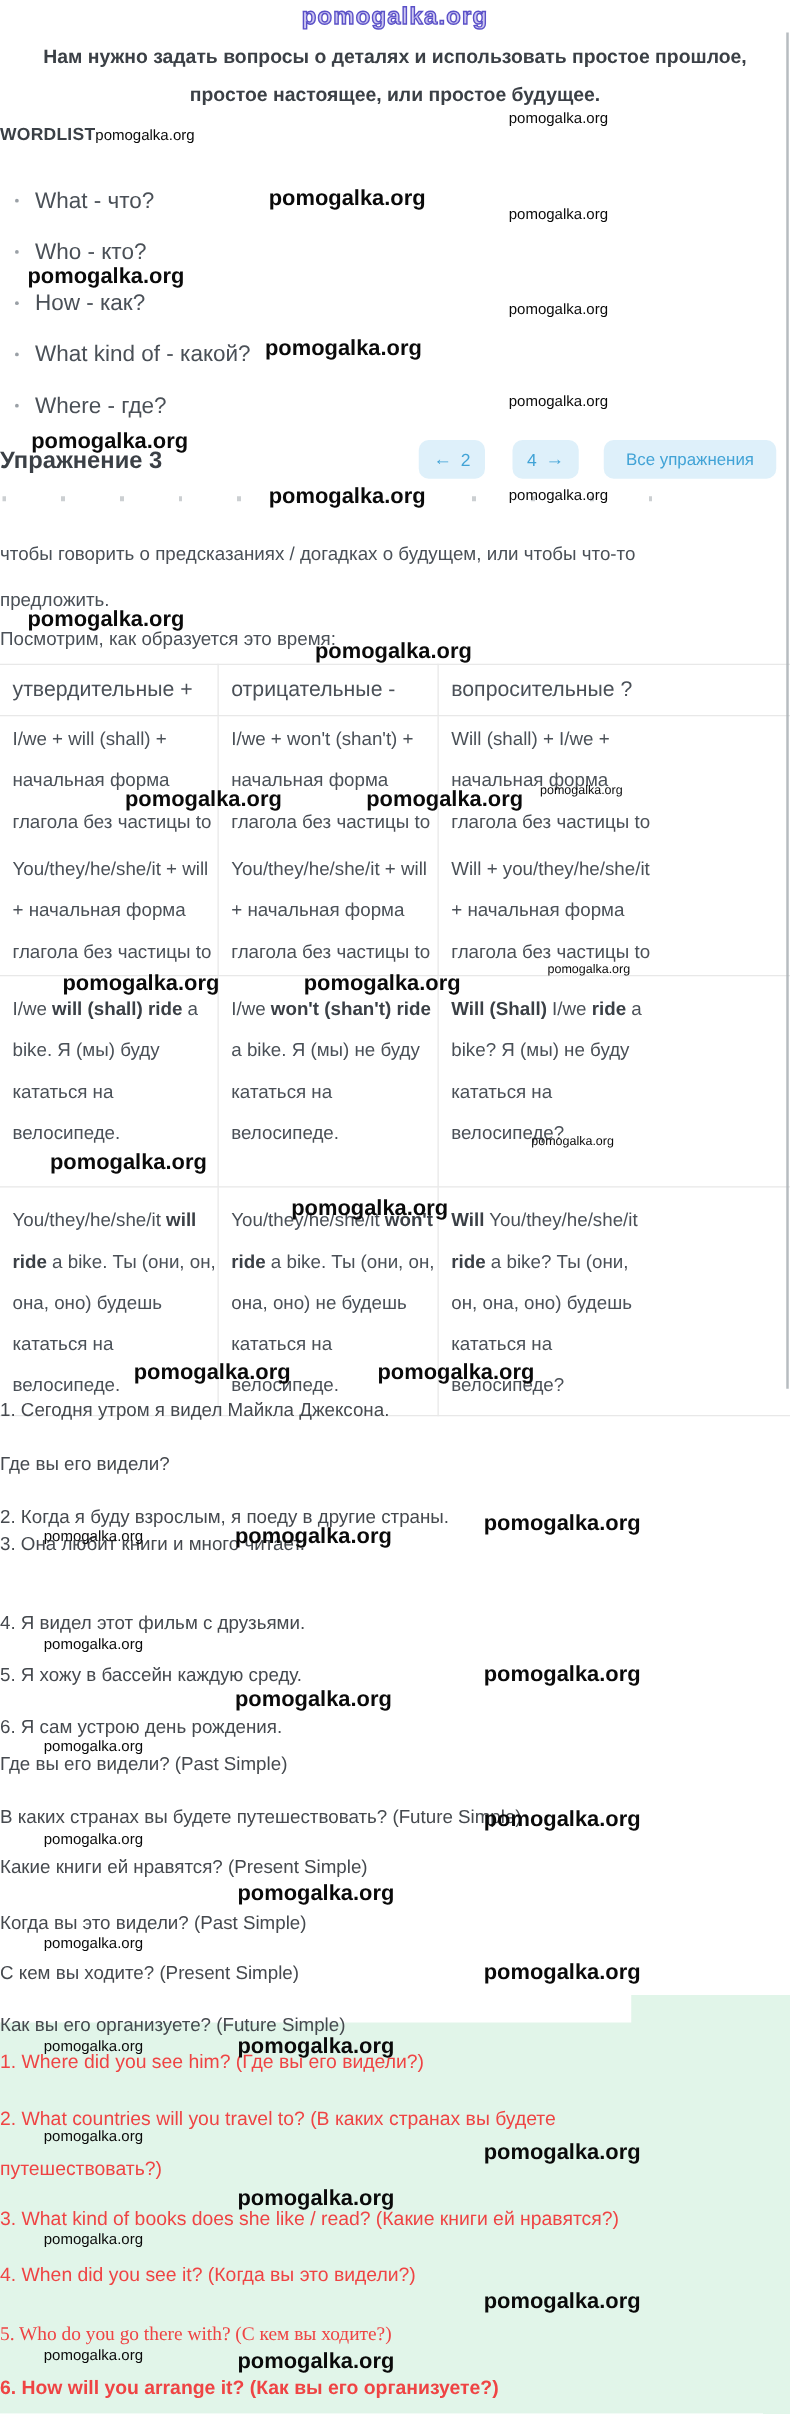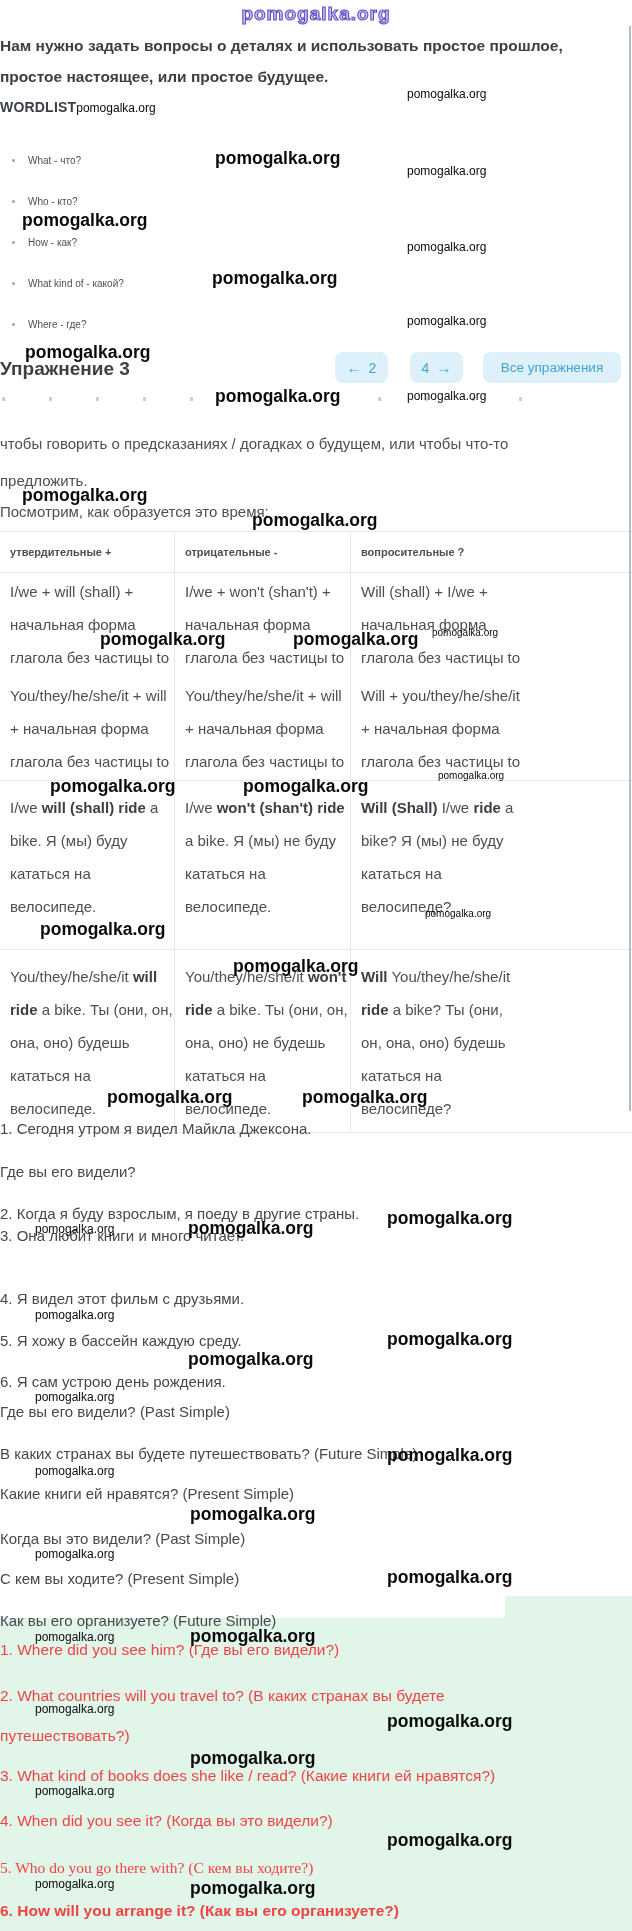--- a/index.html
+++ b/index.html
@@ -9,27 +9,27 @@
   }
   .abs{position:absolute;}
   
   .logo{
     top:3px;left:0;right:0;text-align:center;
     font-size:19px;font-weight:700;letter-spacing:1px;
     color:#cdc7f0;-webkit-text-stroke:1.1px #5a50c8;
   }
   
   .lead{top:30px;left:0;width:632px;font-weight:700;font-size:15.5px;line-height:31px;color:#3b4046;}
-  .lead span{display:block;}
+  .lead span{display:block;text-align:center;}
   
   .wordlist-row{top:99px;left:0;font-size:14px;color:#3b4046;}
   .wordlist-row .wl{font-weight:700;letter-spacing:.2px;}
   .wordlist-row .wm-inline{font-weight:400;font-size:12px;color:#0a0a0a;}
   .bullets{top:152px;left:10px;margin:0;padding:0;list-style:none;}
-  .bullets li{position:relative;padding-left:18px;margin-bottom:24px;font-size:10px;line-height:17px;color:#4a5057;}
+  .bullets li{position:relative;padding-left:18px;margin-bottom:24px;font-size:18px;line-height:17px;color:#4a5057;}
   .bullets li::before{content:"";position:absolute;left:2px;top:7px;width:3px;height:3px;border-radius:50%;background:#9aa0a6;}
   
   .ex-title{top:358px;left:0;font-size:19px;font-weight:700;color:#3b4046;}
   .nav-btn{
     height:31px;border-radius:8px;background:#def0fa;color:#41a3d6;
     display:flex;align-items:center;justify-content:center;gap:7px;
     font-size:14px;box-sizing:border-box;cursor:pointer;
   }
   .btn-prev{top:352px;left:335px;width:53px;}
   .btn-next{top:352px;left:410px;width:53px;}
@@ -38,21 +38,21 @@
   
   .clipped{top:397px;left:2px;width:548px;height:4px;
     background:repeating-linear-gradient(90deg,#c3c7ca 0 3px,transparent 3px 47px);opacity:.85;}
   
   .theory{top:425px;left:0;width:632px;font-size:15px;line-height:37px;color:#4a5057;}
   .theory span{display:block;}
   .formation{top:503px;left:0;font-size:15px;color:#4a5057;}
   
   .conj-table{position:absolute;top:531px;left:-1px;width:634px;border-collapse:collapse;table-layout:fixed;}
   .conj-table th,.conj-table td{border:1px solid #e8e8e8;vertical-align:top;text-align:left;}
-  .conj-table th{height:40px;vertical-align:middle;font-weight:700;font-size:11px;color:#4a5057;padding:0 0 0 10px;}
+  .conj-table th{height:40px;vertical-align:middle;font-weight:400;font-size:17px;color:#4a5057;padding:0 0 0 10px;}
   .conj-table td{font-size:15px;line-height:33px;color:#4a5057;padding:0 0 0 10px;}
   .row-formula td{height:205px;padding-top:2px;}
   .row-ex1 td{height:158px;padding-top:10px;}
   .row-ex2 td{height:172px;padding-top:10px;}
   .cell-inner{max-width:163px;}
   .cell-p{margin:0;}
   .row-formula .cell-p + .cell-p{margin-top:5px;}
   .cell-p b{color:#3b4046;}
   
   .task-line{position:absolute;left:0;font-size:15px;color:#45494e;white-space:nowrap;z-index:2;}

